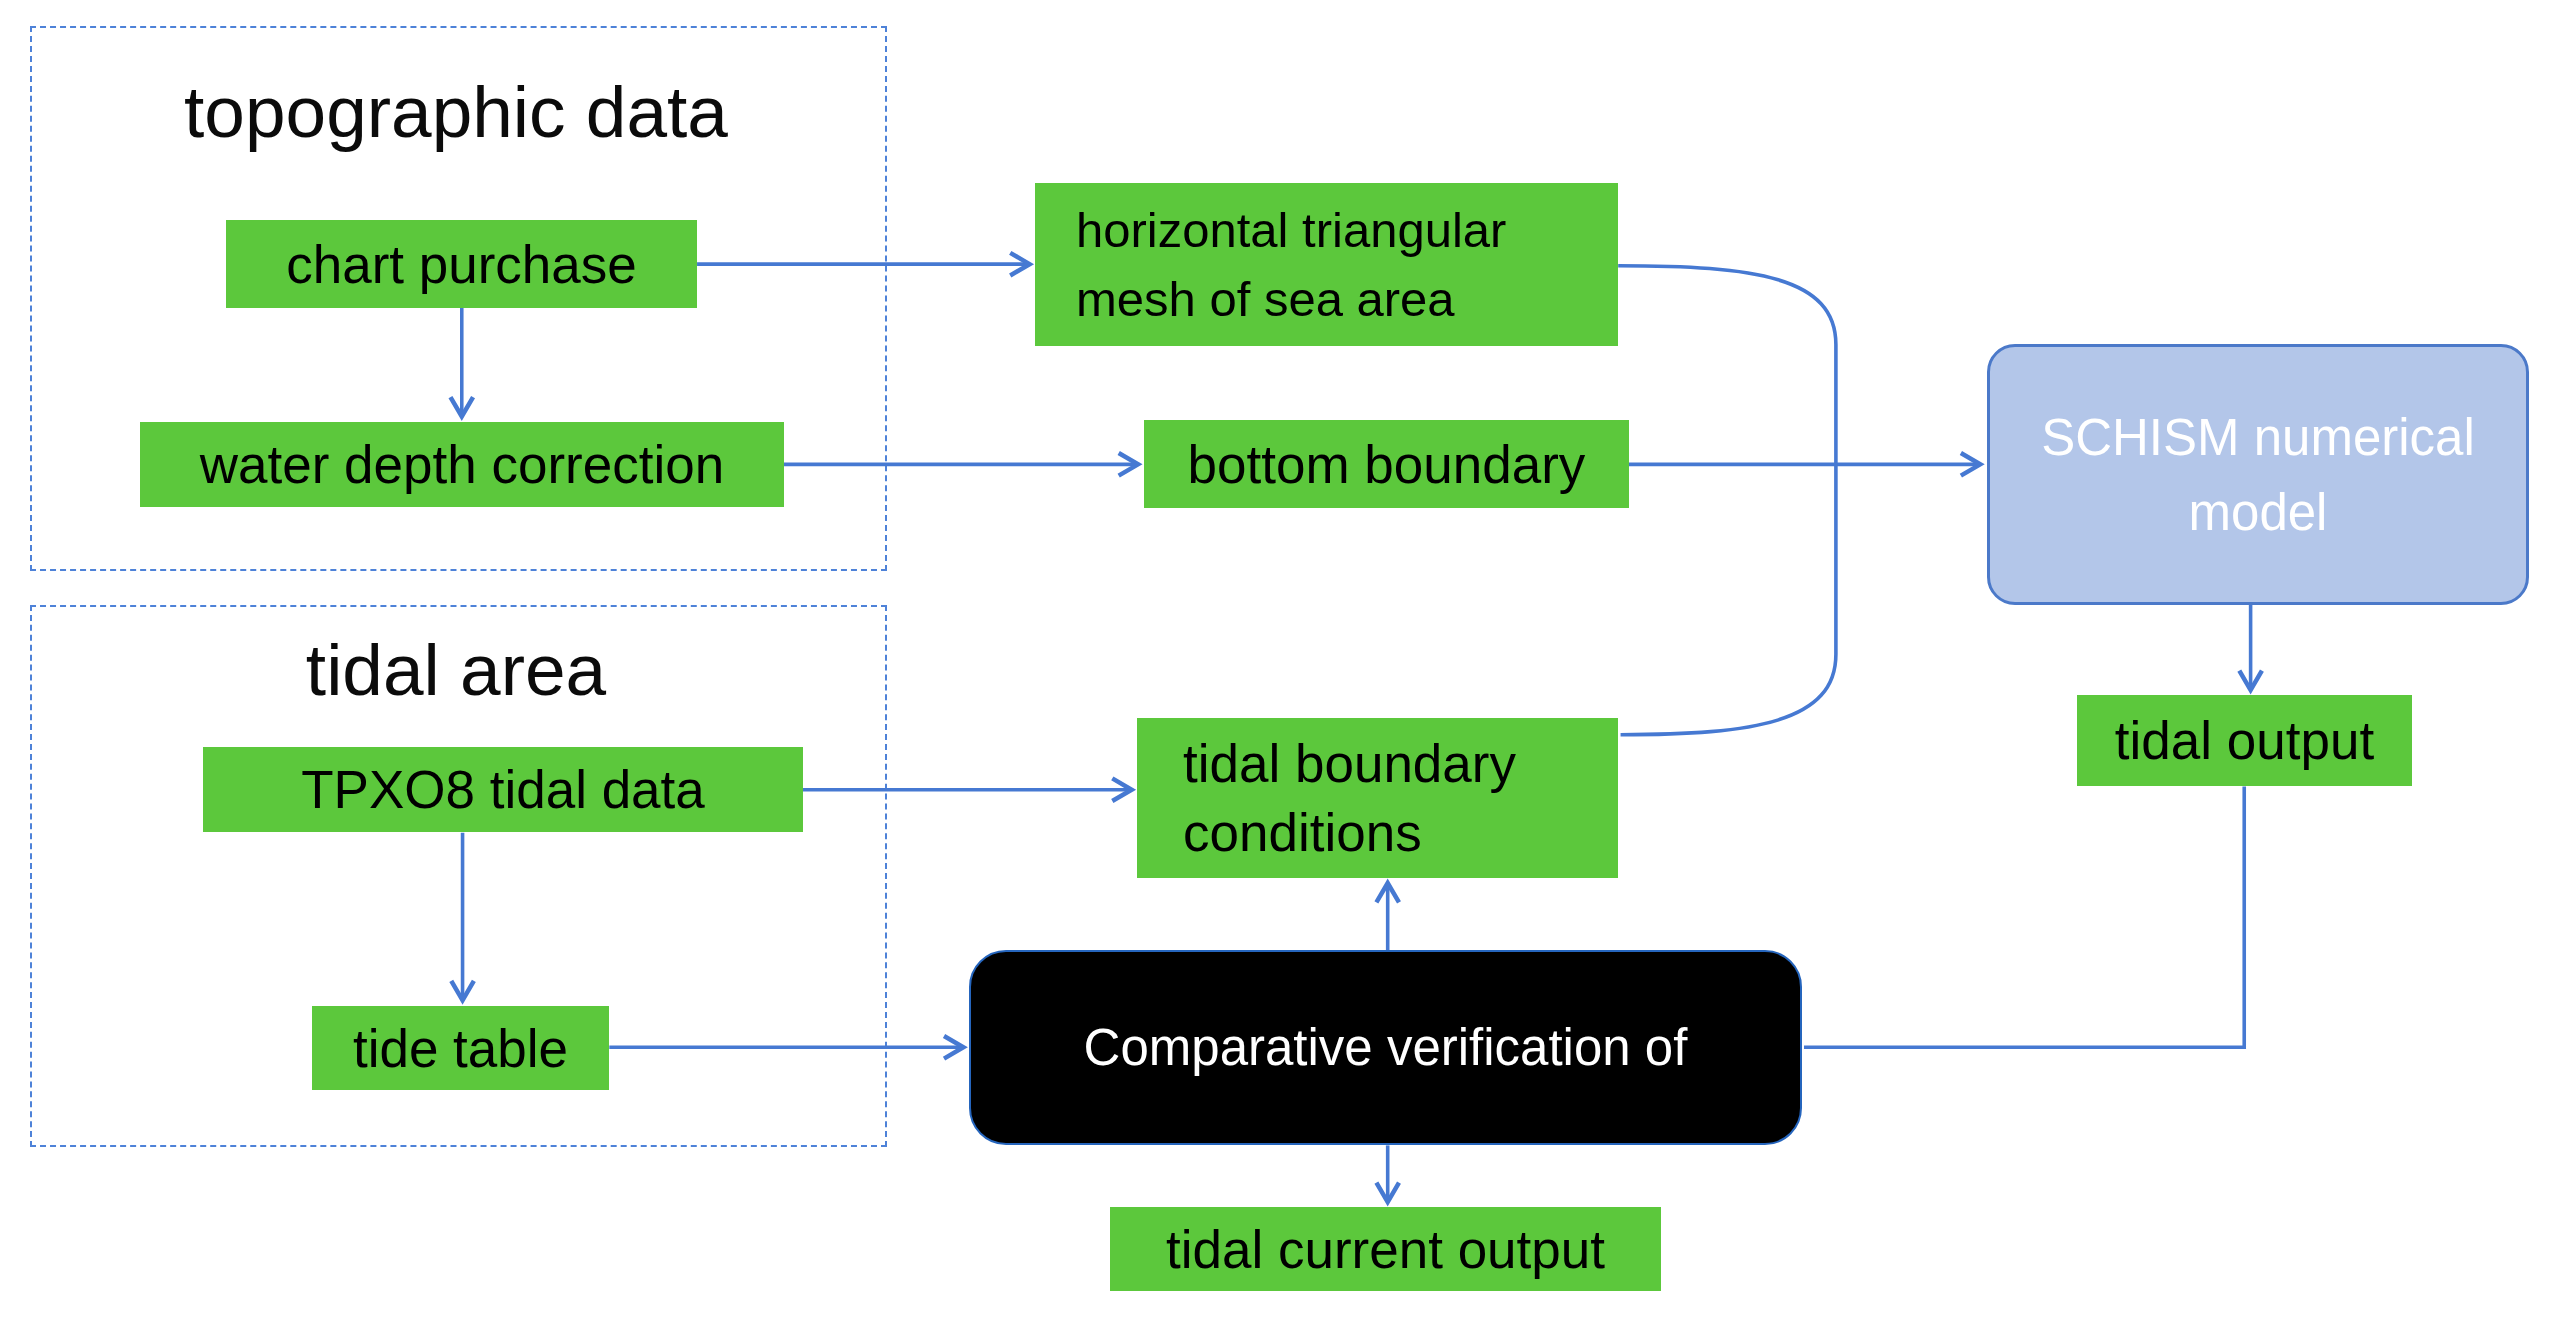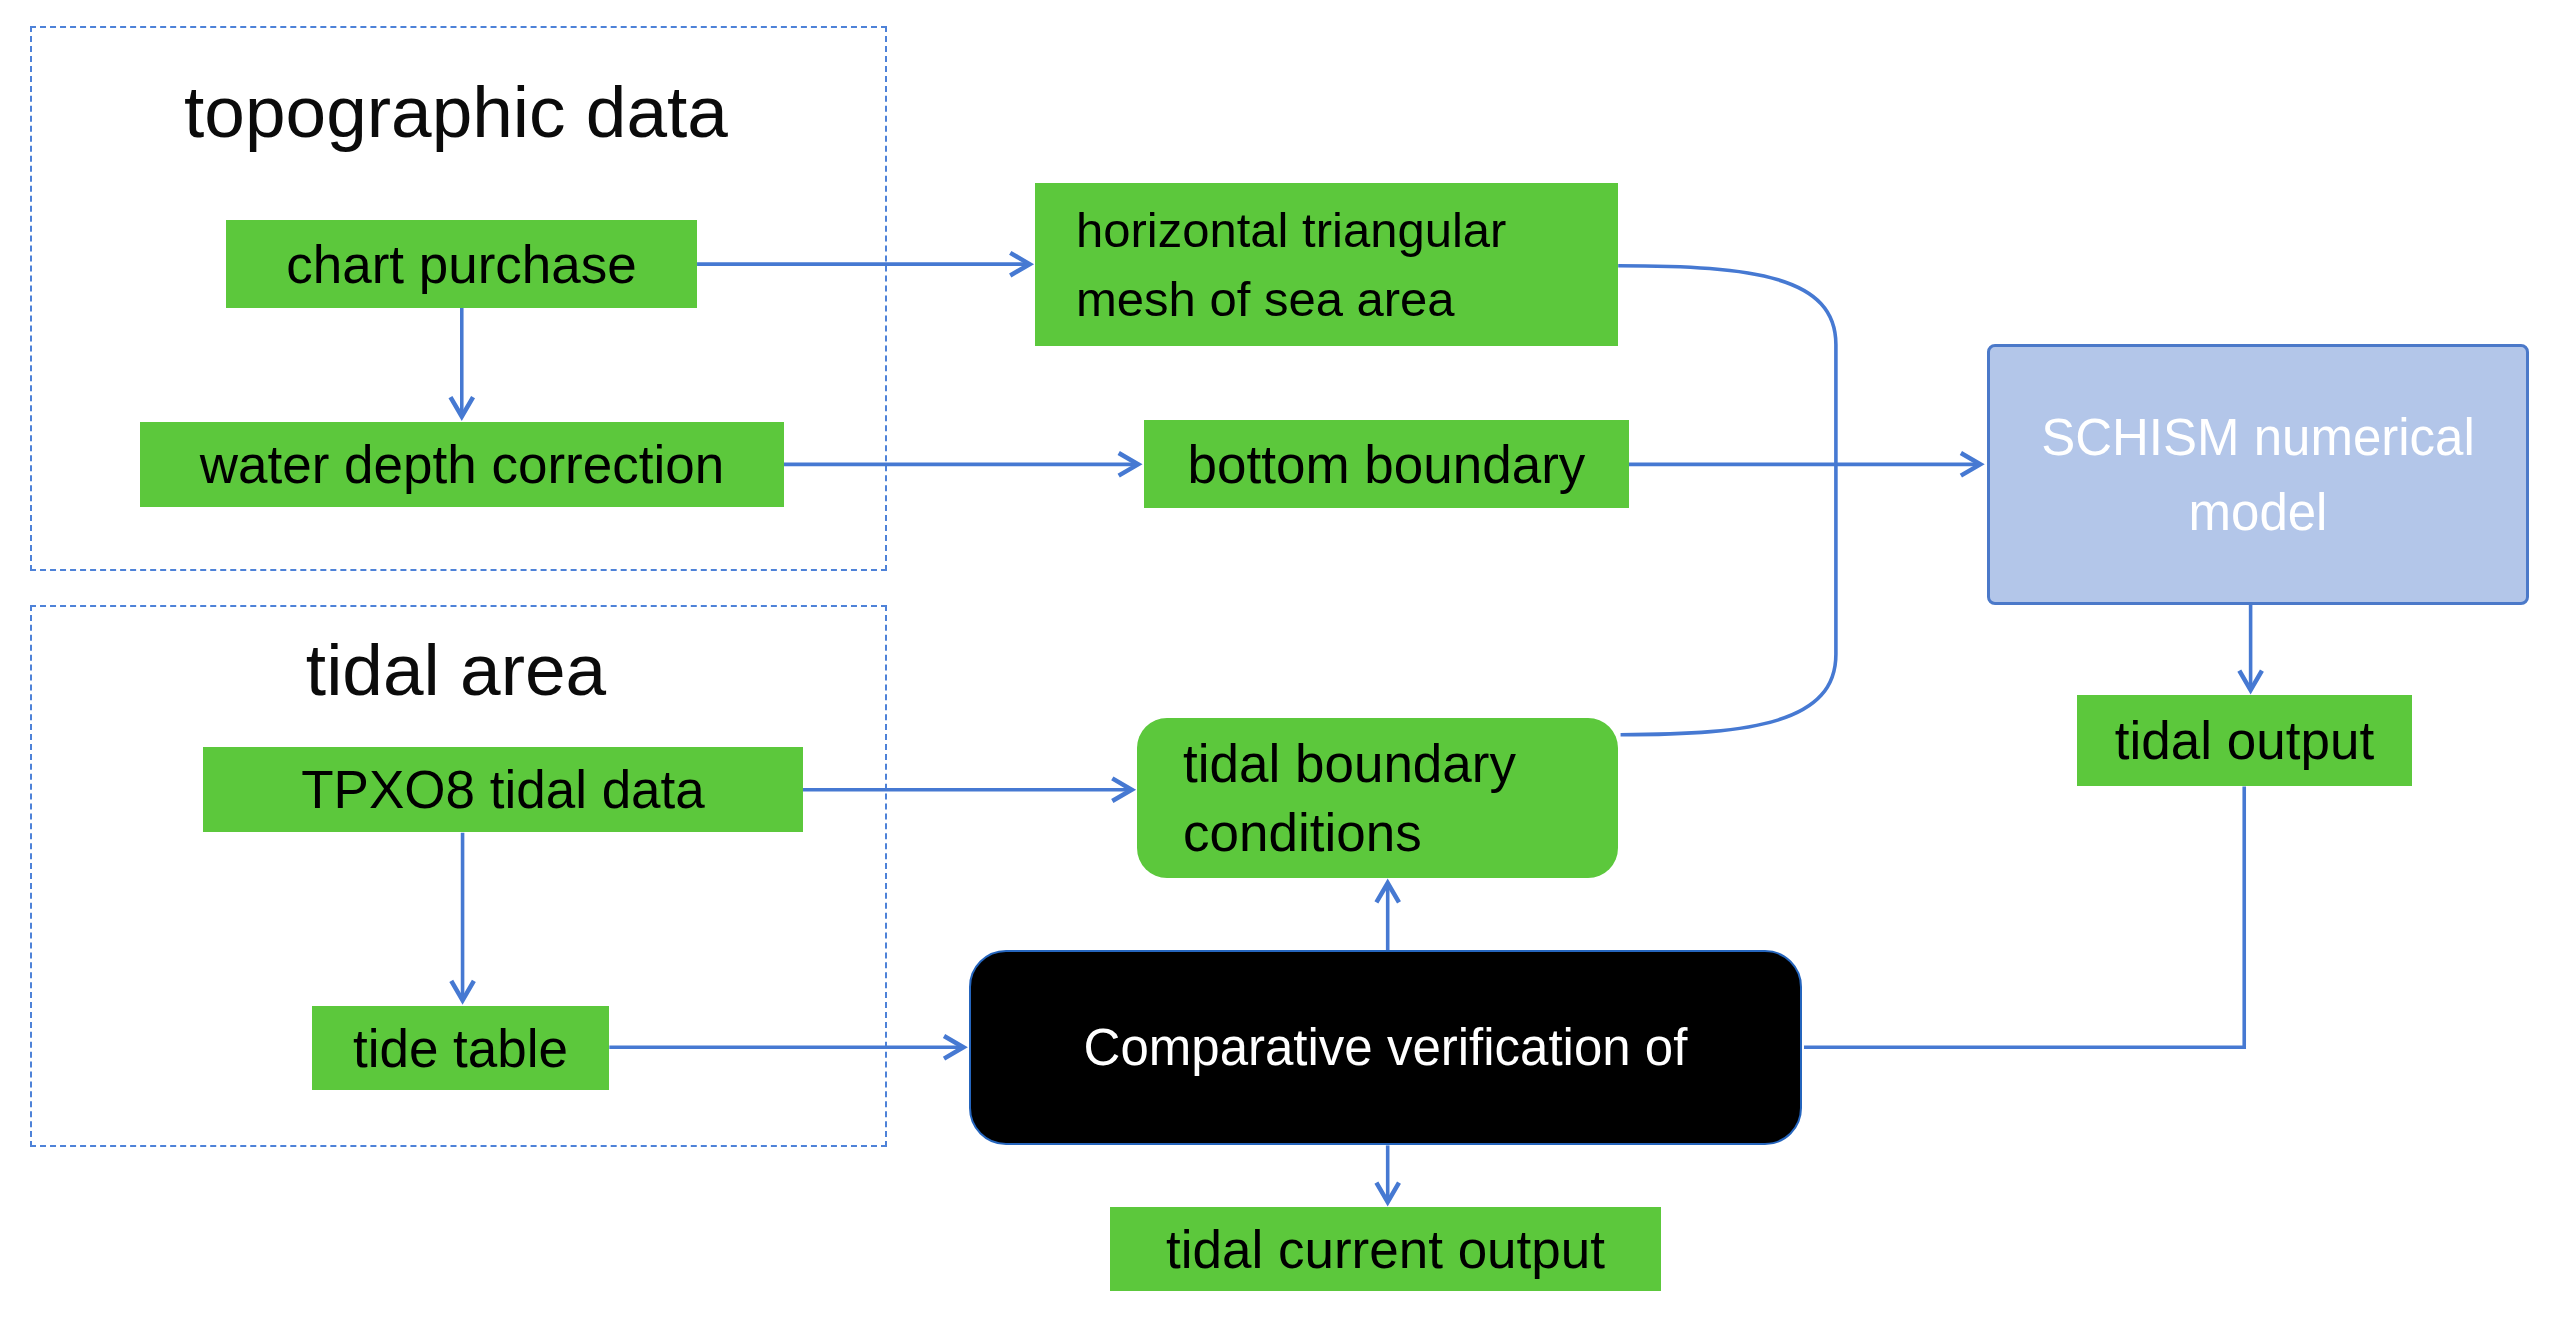--- a/index.html
+++ b/index.html
@@ -19,21 +19,21 @@
   .node .line{white-space:nowrap;}
   .green{background:#5CC83C;font-size:53px;line-height:69px;}
   .leftalign{align-items:flex-start;}
   .mesh-font{font-size:49px;}
   .blue-solid{
     background:#000000;color:#ffffff;border-radius:37px;
     font-size:51px;line-height:75px;border:2.4px solid #2565BD;
   }
   .blue-light{
     background:#B3C6E9;color:#ffffff;border:3.2px solid #4B79C9;
-    border-radius:8px;font-size:51px;line-height:75px;
+    border-radius:28px;font-size:51px;line-height:75px;
   }
   svg.edges{position:absolute;left:0;top:0;pointer-events:none;}
 </style>
 </head>
 <body>
 
 <div class="canvas">
 
   <div class="group" style="left:29.5px;top:25.5px;width:853px;height:541px;"></div>
   <div class="group" style="left:29.5px;top:605px;width:853px;height:538px;"></div>
@@ -77,21 +77,21 @@
   </div>
 
   <div class="node green" style="left:1144px;top:420px;width:485px;height:88px;">
     <div class="line">bottom boundary</div>
   </div>
 
   <div class="node green" style="left:203px;top:747px;width:600px;height:85px;">
     <div class="line">TPXO8 tidal data</div>
   </div>
 
-  <div class="node green leftalign" style="left:1137px;top:718px;width:481px;height:160px;padding-left:46px;box-sizing:border-box;border-radius:30px;">
+  <div class="node green leftalign" style="left:1137px;top:718px;width:481px;height:160px;padding-left:46px;box-sizing:border-box;">
     <div class="line">tidal boundary</div>
     <div class="line">conditions</div>
   </div>
 
   <div class="node green" style="left:312px;top:1006px;width:297px;height:84px;">
     <div class="line">tide table</div>
   </div>
 
   <div class="node green" style="left:1110px;top:1207px;width:551px;height:84px;">
     <div class="line">tidal current output</div>

